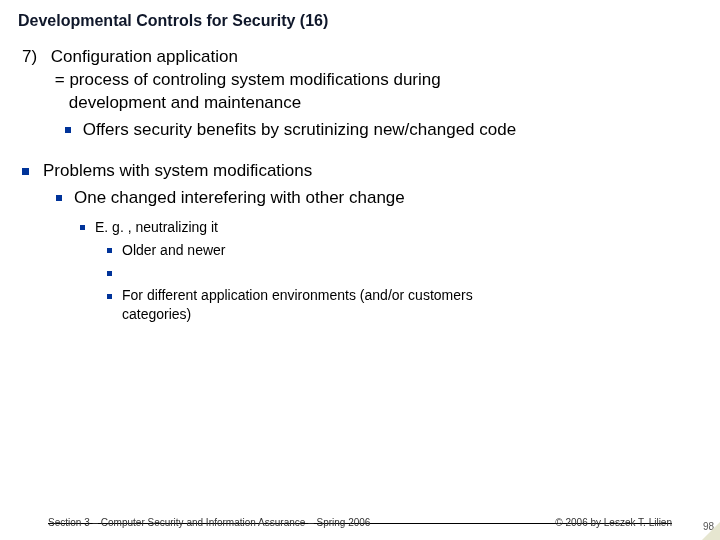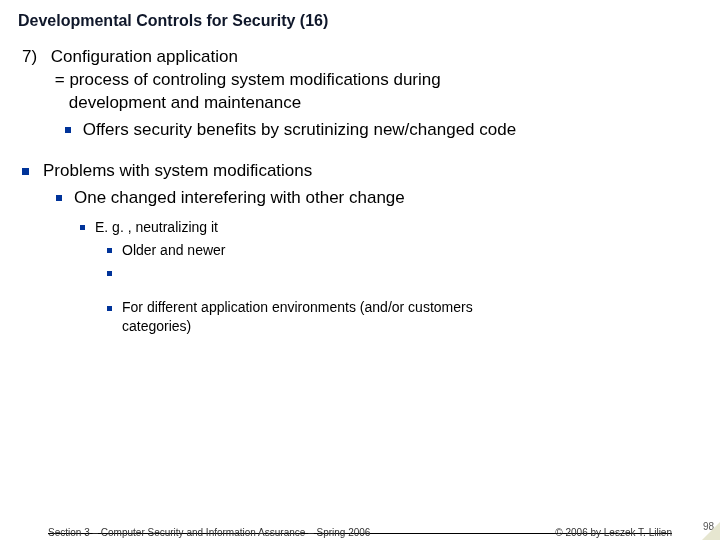--- a/index.html
+++ b/index.html
@@ -75,29 +75,29 @@
     font-size: 14px;
   }
   .l5 {
     padding-left: 85px;
     margin-top: 4px;
     font-size: 14px;
   }
   .l5-wrap {
     padding-left: 85px;
     font-size: 14px;
-    margin-top: 16px;
+    margin-top: 4px;
   }
   .l5-hang {
     display: block;
     padding-left: 15px;
   }
   .footer {
     position: absolute;
-    bottom: 2px;
+    bottom: 12px;
     left: 0;
     width: 720px;
     font-size: 10px;
   }
   .footer-line {
     border-top: 1px solid #000;
     margin: 0 48px 4px 48px;
   }
   .footer-left {
     position: absolute;

